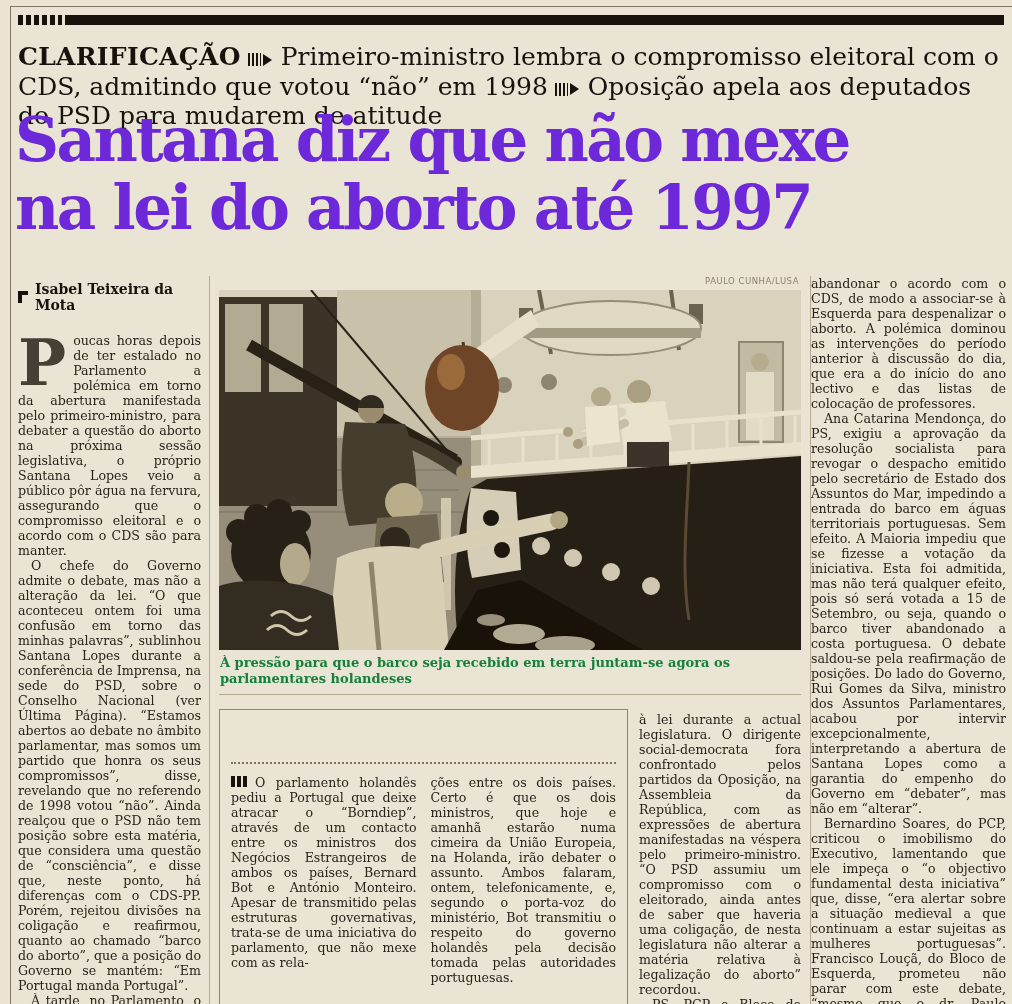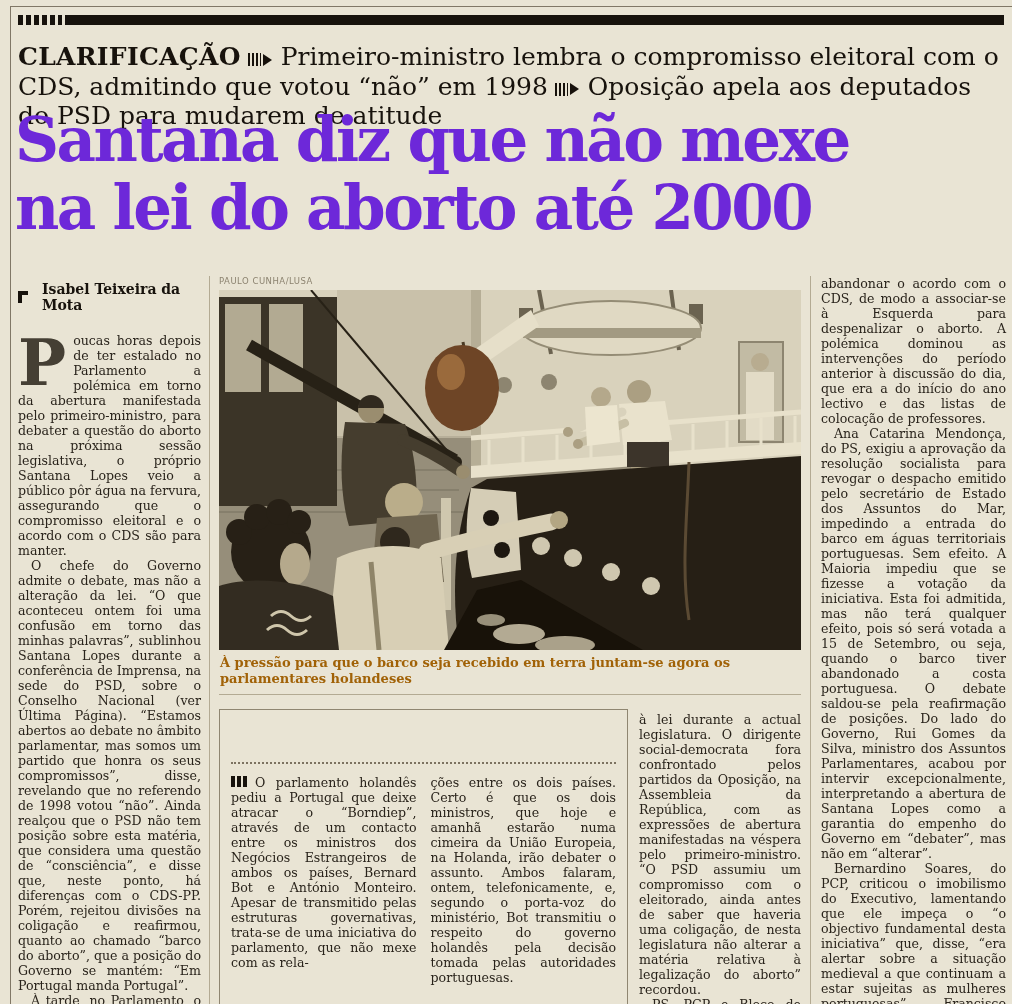--- a/index.html
+++ b/index.html
@@ -22,32 +22,32 @@
   .kicker .tag { font-weight:bold; letter-spacing:.3px; }
   .mk { display:inline-flex; align-items:center; margin:0 9px 0 7px; transform:translateY(1px); }
   .mk .bars { width:13px; height:13px; background:repeating-linear-gradient(90deg,#17120c 0 2px,transparent 2px 4px); }
   .mk .tri { width:0; height:0; border-left:9px solid #17120c; border-top:6.5px solid transparent; border-bottom:6.5px solid transparent; margin-left:2px; }
 
   .headline { position:absolute; top:106px; left:15px; width:998px; font-weight:bold; font-size:61px; line-height:68px; letter-spacing:-2.5px; color:#6d28d9; }
 
   .content { position:absolute; top:276px; left:18px; right:6px; bottom:0; display:flex; }
   .c1 { width:192px; padding-right:8px; border-right:1px solid #b3aa93; }
   .mid { width:600px; padding:0 9px; }
-  .c5 { width:196px; padding-left:10px; border-left:1px solid #b3aa93; }
-
-  .byline { display:flex; align-items:center; gap:14px; font-weight:bold; font-size:14px; margin:5px 0 20px; color:#17120c; }
+  .c5 { width:196px; padding-left:0; border-left:1px solid #b3aa93; }
+
+  .byline { display:flex; align-items:center; gap:7px; font-weight:bold; font-size:14px; margin:5px 0 20px; color:#17120c; }
   .byicon { width:10px; height:12px; border-left:4px solid #17120c; border-top:4px solid #17120c; display:inline-block; flex:0 0 auto; }
 
   .para { font-size:12.6px; line-height:15px; text-align:justify; color:#29231b; }
   .para + .para { text-indent:13px; }
   .dropcap { float:left; font-weight:bold; font-size:64px; line-height:50px; padding:5px 7px 0 0; color:#453f34; font-family:"DejaVu Serif",serif; }
 
-  .credit { font-family:"DejaVu Sans", sans-serif; font-size:8.5px; color:#8c8370; letter-spacing:.5px; height:14px; padding-right:2px; }
+  .credit { text-align:right; font-family:"DejaVu Sans", sans-serif; font-size:8.5px; color:#8c8370; letter-spacing:.5px; height:14px; padding-right:2px; }
   .photo { display:block; width:582px; height:360px; background:#c9c1aa; }
-  .caption { font-weight:bold; font-size:13px; line-height:16px; padding:5px 1px 7px; border-bottom:1px solid #b3aa93; color:#a16207; }
+  .caption { font-weight:bold; font-size:13px; line-height:16px; padding:5px 1px 7px; border-bottom:1px solid #b3aa93; color:#15803d; }
 
   .midrow { display:flex; margin-top:14px; }
   .sbox { width:414px; border:1px solid #8f8671; padding:12px 11px 10px; }
   .sbox h2 { font-size:27px; line-height:30px; letter-spacing:-.5px; color:#181109; font-weight:bold; }
   .dotted { border-top:2px dotted #7c7260; margin:10px 0 11px; height:0; }
   .sbox .cols { display:flex; gap:14px; }
   .sbox .cols > div { flex:1; }
   .leadmk { display:inline-block; width:17px; height:11px; margin-right:7px; background:repeating-linear-gradient(90deg,#17120c 0 4px,transparent 4px 6px); }
   .c4 { width:164px; margin-left:11px; padding-top:3px; }
 </style>
@@ -65,21 +65,21 @@
 <p class="kicker"><span class="tag">CLARIFICAÇÃO</span><span class="mk">
       <span class="bars"></span>
       <span class="tri"></span>
     </span><span>Primeiro-ministro lembra o compromisso eleitoral com o CDS, admitindo que votou “não” em 1998</span><span class="mk">
       <span class="bars"></span>
       <span class="tri"></span>
     </span><span>Oposição apela aos deputados do PSD para mudarem de atitude</span></p>
 
 <h1 class="headline">
   <span>Santana diz que não mexe</span><br>
-  <span>na lei do aborto até 2000</span>
+  <span>na lei do aborto até 1997</span>
 </h1>
 
 <div class="content">
 
   <div class="c1">
     <div class="byline">
       <span class="byicon"></span>
       <span>Isabel Teixeira da Mota</span>
     </div>
     <p class="para"><span class="dropcap">P</span><span>oucas horas depois de ter estalado no Parlamento a polémica em torno da abertura manifestada pelo primeiro-ministro, para debater a questão do aborto na próxima sessão legislativa, o próprio Santana Lopes veio a público pôr água na fervura, assegurando que o compromisso eleitoral e o acordo com o CDS são para manter.</span></p>

